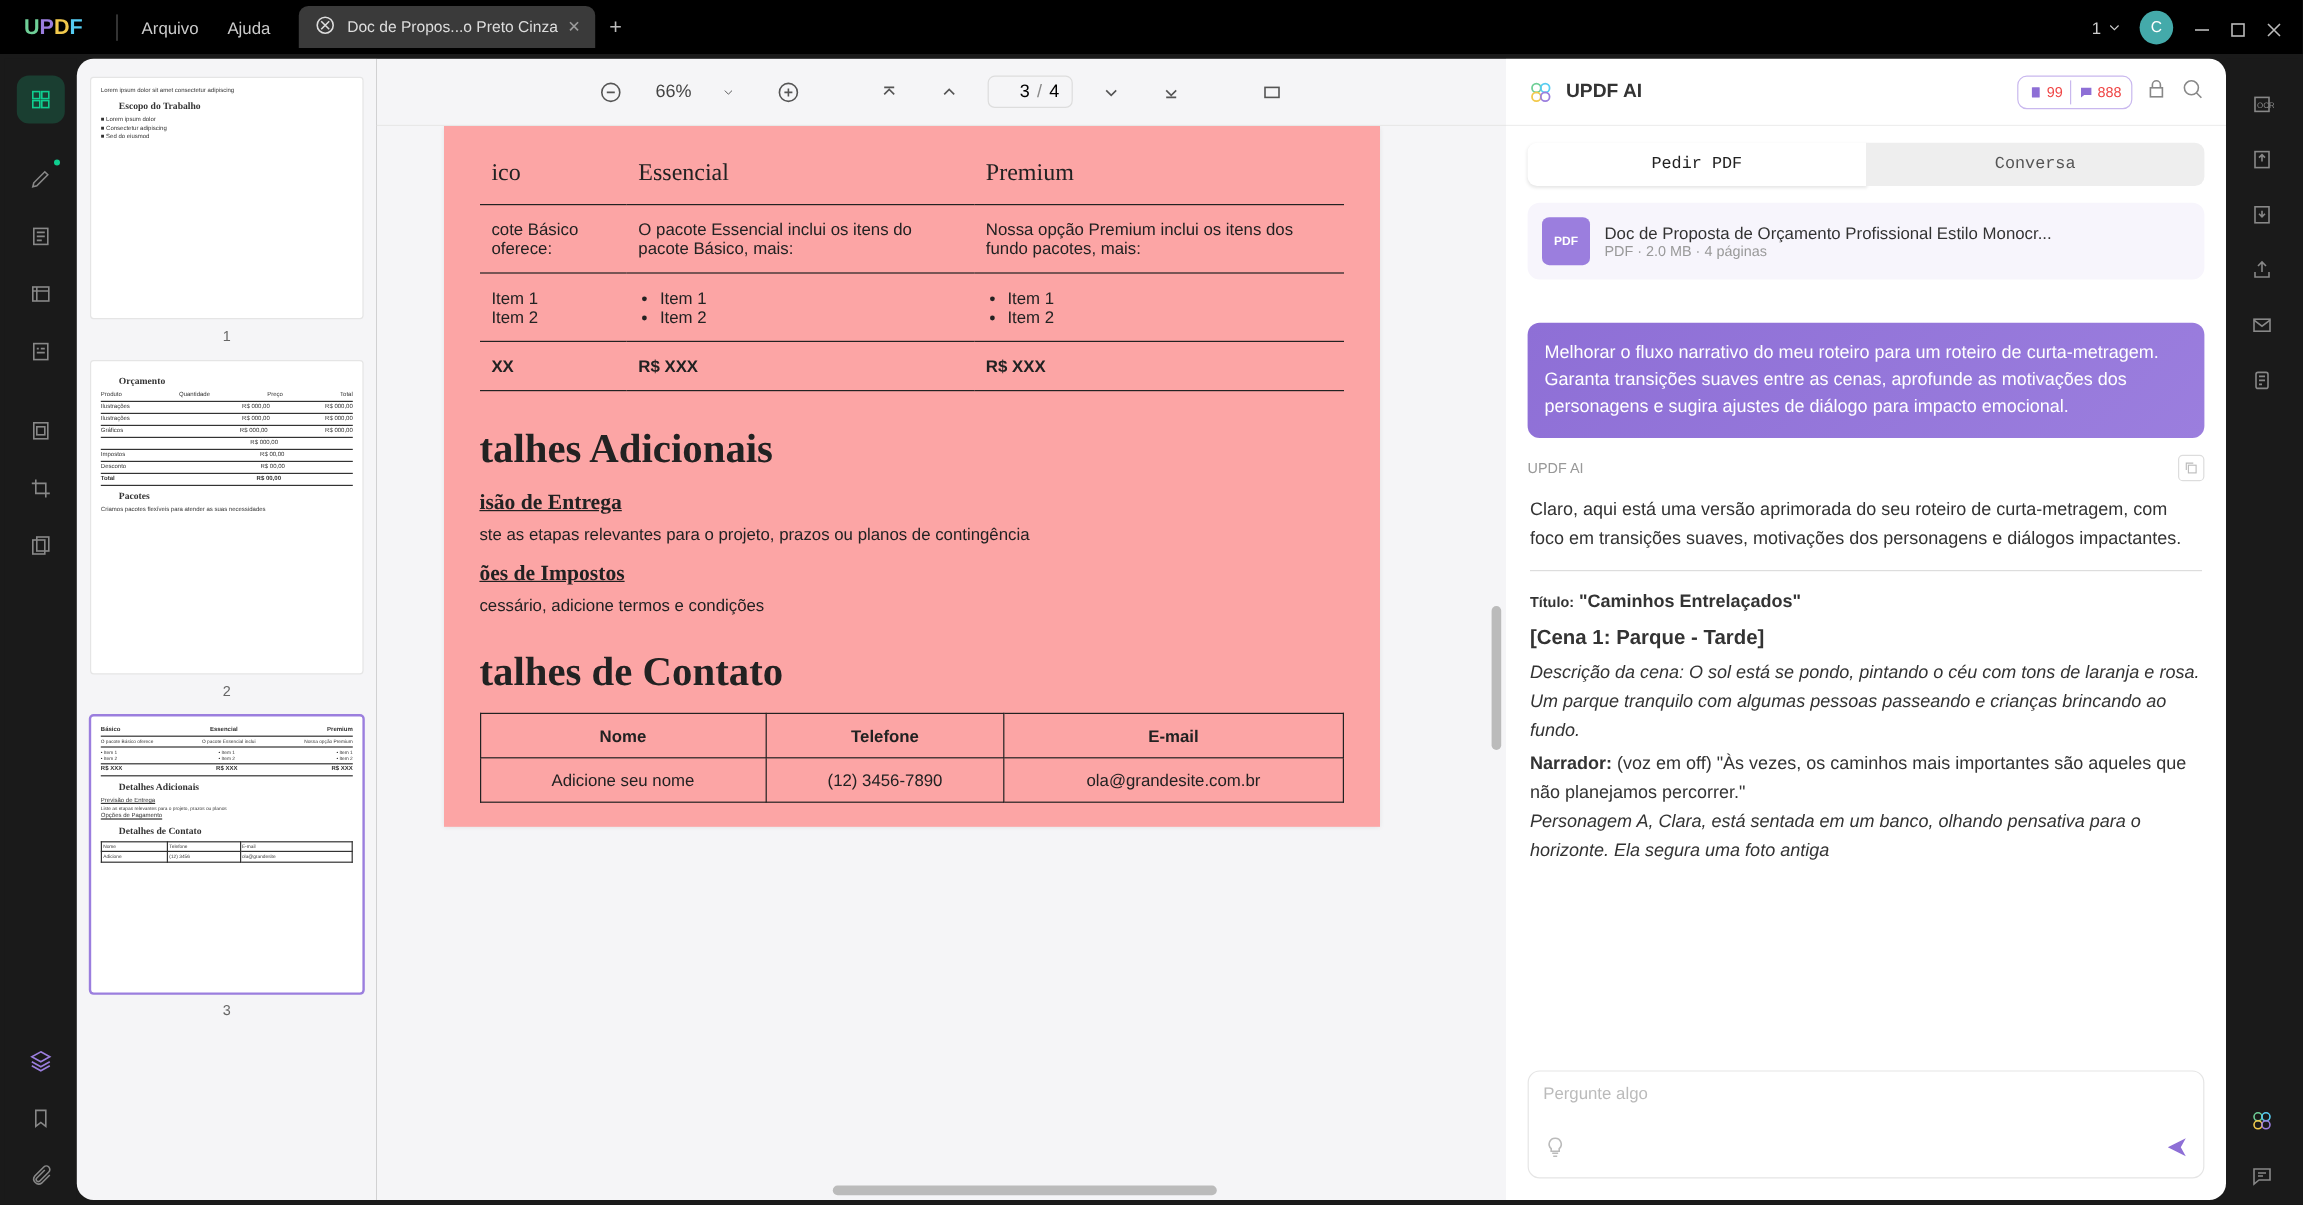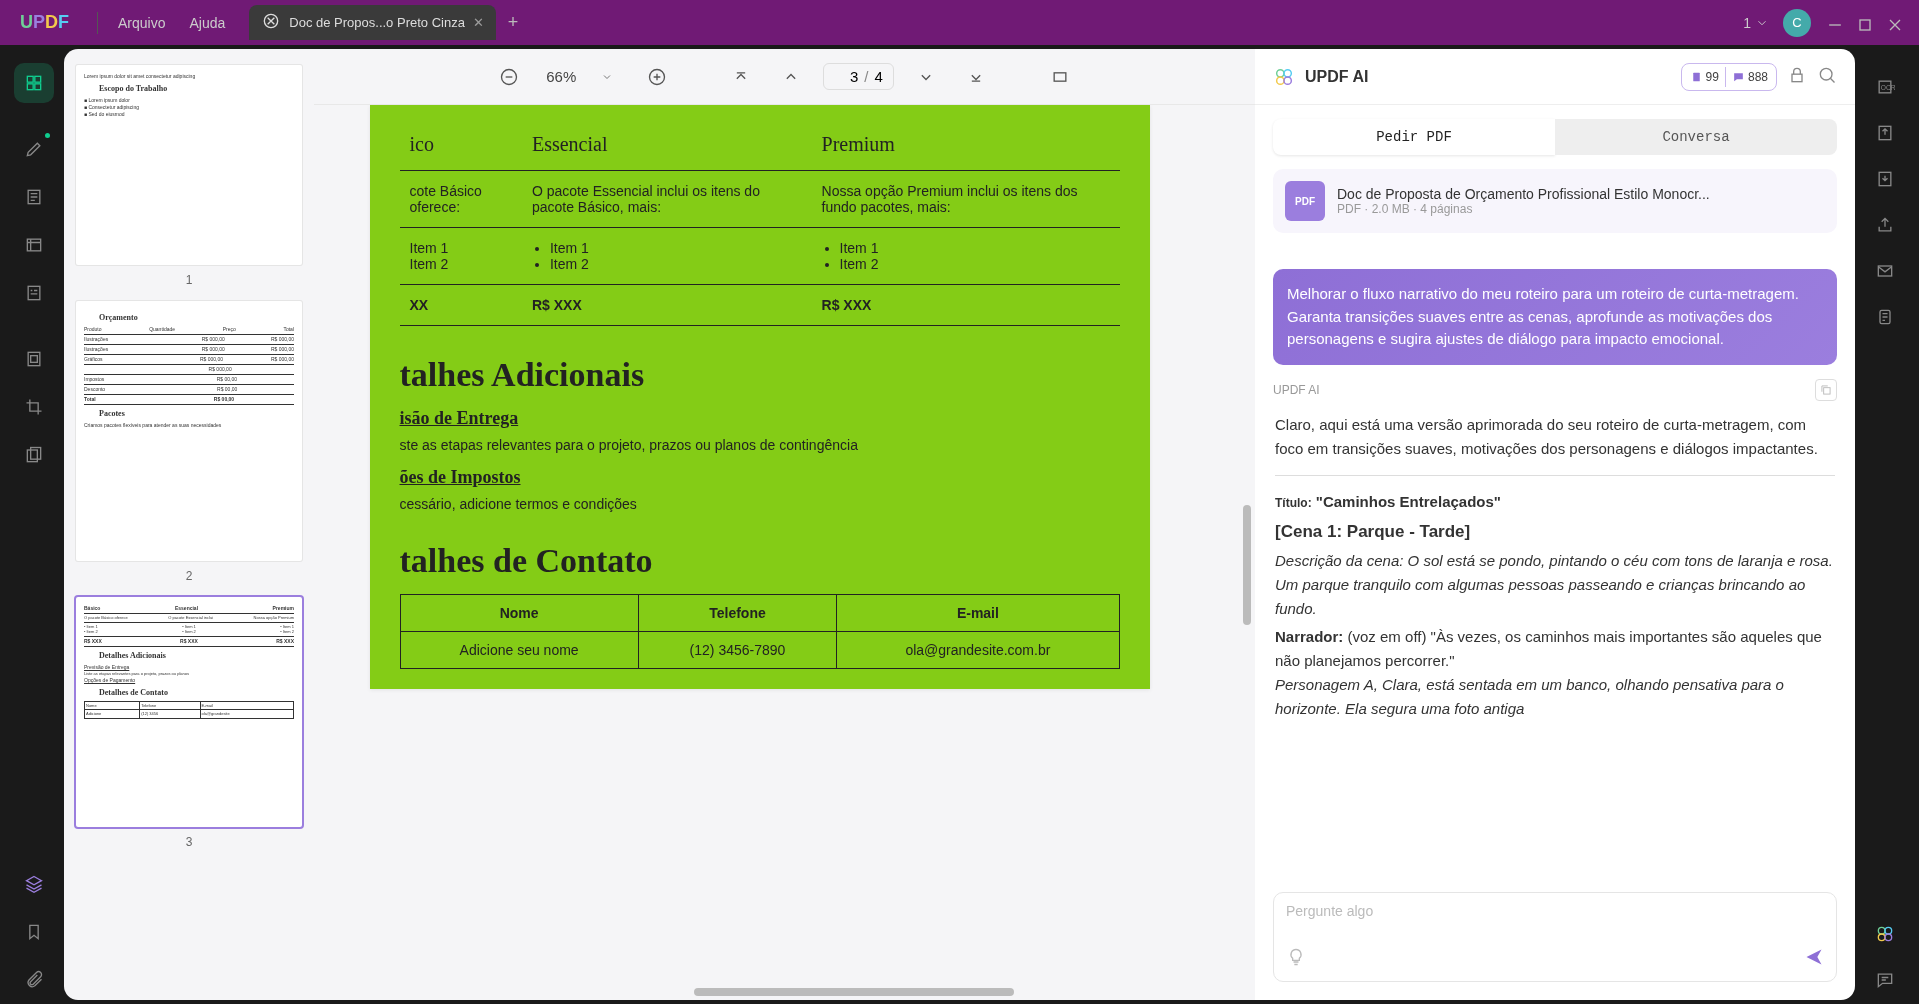--- a/index.html
+++ b/index.html
@@ -1,19 +1,19 @@
 <!DOCTYPE html>
 <html><head>
 <meta charset="utf-8">
 <style>
 * { margin: 0; padding: 0; box-sizing: border-box; }
 body { font-family: -apple-system, BlinkMacSystemFont, 'Segoe UI', sans-serif; background: #1a1a1a; width: 1919px; height: 1004px; overflow: hidden; }
 
 
-.titlebar { height: 45px; background: #701a75; display: flex; align-items: center; color: #ccc; }
+.titlebar { height: 45px; background: #000000; display: flex; align-items: center; color: #ccc; }
 .logo { padding: 0 20px; font-weight: bold; font-size: 18px; }
 .logo-u { color: #6fcf97; }
 .logo-p { color: #9b7ede; }
 .logo-d { color: #f2c94c; }
 .logo-f { color: #56ccf2; }
 .tb-sep { width: 1px; height: 22px; background: #555; margin: 0 8px; }
 .menu-item { padding: 8px 12px; cursor: pointer; font-size: 14px; }
 .tab { background: #3a3a3a; padding: 6px 12px; border-radius: 8px 8px 0 0; display: flex; align-items: center; gap: 8px; margin-left: 12px; font-size: 13px; color: #ddd; }
 .tab-close { opacity: 0.6; cursor: pointer; }
 .tab-add { margin-left: 12px; color: #bbb; font-size: 18px; cursor: pointer; }
@@ -43,39 +43,39 @@
 .page-area { flex: 1; background: #f5f5f7; display: flex; flex-direction: column; position: relative; }
 .page-toolbar { height: 56px; display: flex; align-items: center; justify-content: center; gap: 14px; border-bottom: 1px solid #e8e8e8; }
 .ptool { width: 36px; height: 36px; display: flex; align-items: center; justify-content: center; border-radius: 8px; cursor: pointer; color: #555; }
 .zoom-val { font-size: 15px; color: #444; min-width: 40px; text-align: center; }
 .zoom-dd { margin-left: -6px; }
 .page-nav { display: flex; align-items: center; border: 1px solid #ddd; border-radius: 6px; padding: 4px 10px; gap: 6px; font-size: 15px; }
 .page-nav input { width: 24px; border: none; text-align: right; font-size: 15px; background: transparent; }
 .page-sep { color: #888; }
 
 .doc-viewport { flex: 1; overflow: auto; display: flex; flex-direction: column; align-items: center; padding: 0 20px; position: relative; }
-.doc-page { background: #84cc16; width: 780px; padding: 20px 30px; font-family: Georgia, serif; color: #222; box-shadow: 0 1px 4px rgba(0,0,0,0.08); }
+.doc-page { background: #fca5a5; width: 780px; padding: 20px 30px; font-family: Georgia, serif; color: #222; box-shadow: 0 1px 4px rgba(0,0,0,0.08); }
 .pkg-table { width: 100%; border-collapse: collapse; font-family: -apple-system, sans-serif; font-size: 14px; }
 .pkg-table th { text-align: left; font-family: Georgia, serif; font-size: 20px; font-weight: normal; padding: 8px 10px 14px; border-bottom: 1px solid #222; }
 .pkg-table td { padding: 12px 10px; border-bottom: 1px solid #222; vertical-align: top; }
 .pkg-table ul { list-style: disc; margin-left: 18px; }
 .doc-h2 { font-size: 34px; font-weight: bold; margin: 30px 0 14px; }
 .doc-h3 { font-size: 18px; text-decoration: underline; margin: 14px 0 8px; font-weight: bold; }
 .doc-p { font-family: -apple-system, sans-serif; font-size: 14px; margin: 8px 0; }
 .contact-table { width: 100%; border-collapse: collapse; font-family: -apple-system, sans-serif; font-size: 14px; margin-top: 10px; }
 .contact-table th, .contact-table td { border: 1px solid #222; padding: 10px; text-align: center; }
 .scrollbar-v { position: absolute; right: 4px; top: 400px; width: 8px; height: 120px; background: #bbb; border-radius: 4px; }
 .scrollbar-h { position: absolute; bottom: 4px; left: 380px; height: 8px; width: 320px; background: #bbb; border-radius: 4px; }
 
 .ai-panel { width: 600px; background: #fff; border-radius: 0 14px 14px 0; display: flex; flex-direction: column; }
 .ai-header { height: 56px; display: flex; align-items: center; padding: 0 18px; gap: 10px; border-bottom: 1px solid #eee; }
 .ai-logo { width: 22px; height: 22px; }
 .ai-title { font-size: 16px; font-weight: 600; color: #333; flex: 1; }
 .ai-badges { display: flex; gap: 6px; border: 1px solid #c9b8ee; border-radius: 8px; padding: 3px 8px; align-items: center; }
-.ai-badge { font-size: 12px; color: #404040; display: flex; align-items: center; gap: 3px; }
+.ai-badge { font-size: 12px; color: #ef4444; display: flex; align-items: center; gap: 3px; }
 .ai-badge.b2 { border-left: 1px solid #c9b8ee; padding-left: 6px; }
 .ai-lock, .ai-search { color: #888; cursor: pointer; }
 
 .ai-tabs { display: flex; padding: 14px 18px 0; gap: 0; font-family: Liberation Mono, monospace; }
 .ai-tab { flex: 1; text-align: center; padding: 10px; background: #eee; color: #555; cursor: pointer; font-size: 14px; }
 .ai-tab.active { background: #fff; color: #222; box-shadow: 0 1px 3px rgba(0,0,0,0.1); }
 .ai-tab:first-child { border-radius: 8px 0 0 8px; }
 .ai-tab:last-child { border-radius: 0 8px 8px 0; }
 
 .ai-body { flex: 1; overflow-y: auto; padding: 14px 18px; }

